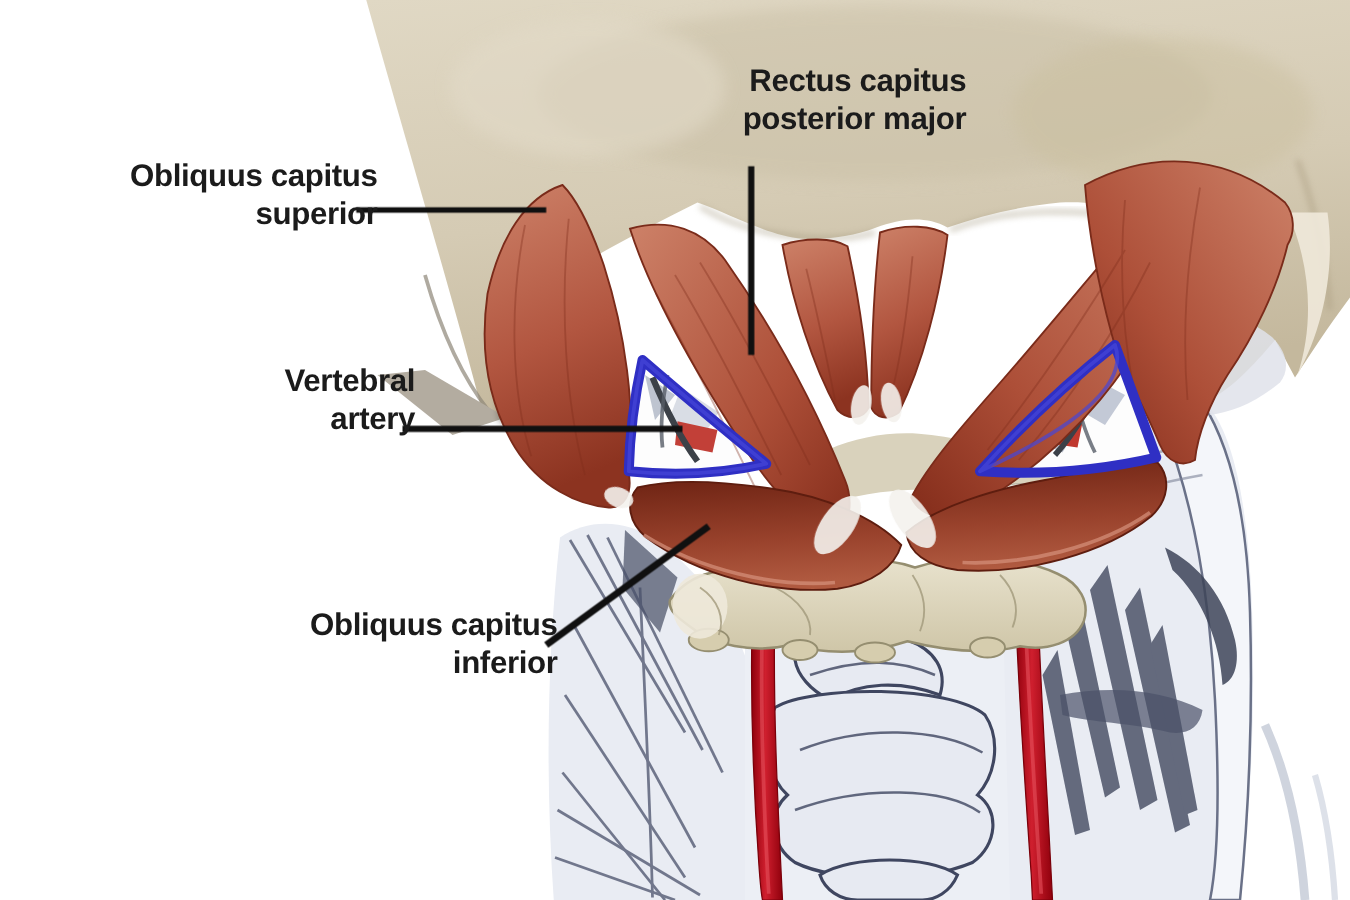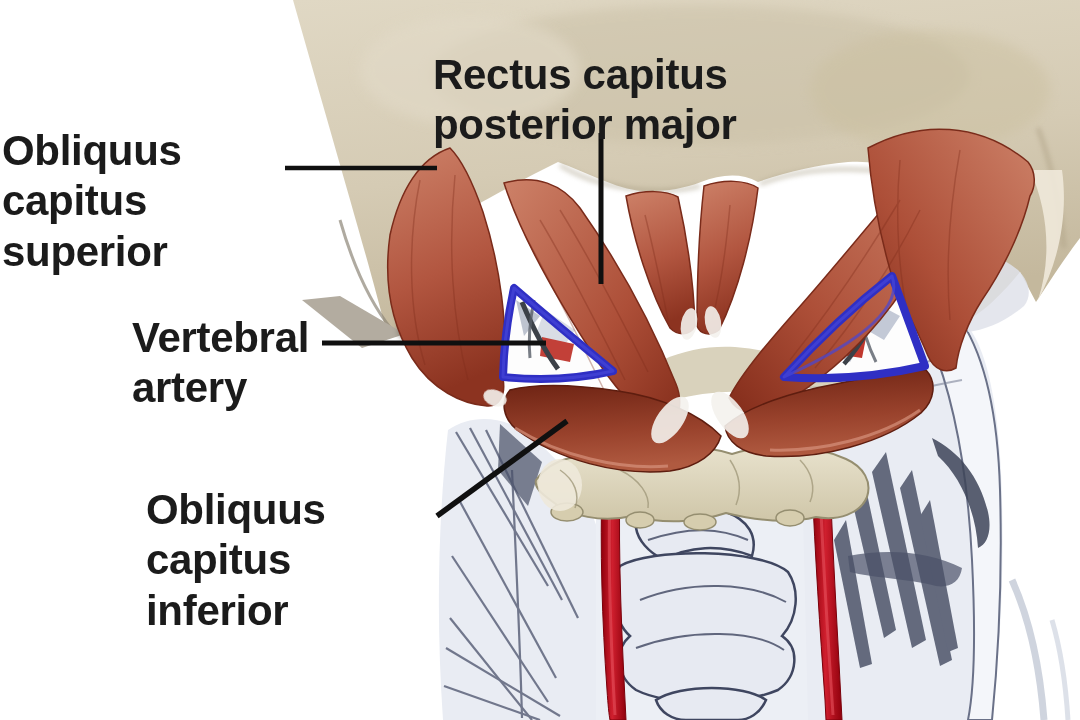--- a/index.html
+++ b/index.html
@@ -6,31 +6,31 @@
   body{
     width:1080px;height:720px;position:relative;overflow:hidden;
     background:#ffffff;
     font-family:"Liberation Sans", sans-serif;
   }
   #stage{position:absolute;inset:0;}
   svg{display:block;}
   .anat-label{
     position:absolute;
     font-weight:700;
-    font-size:42px;
+    font-size:25px;
     line-height:1.2;
     color:#1b1b1b;
-    text-align:left;
+    text-align:right;
     white-space:pre-line;
     letter-spacing:-0.3px;
     user-select:none;
   }
   #label-rectus   {left:433px; top:50px;  width:340px;}
   #label-obl-sup  {left:2px;   top:126px; width:300px;}
-  #label-vertebral{left:132px; top:313px; width:200px;}
+  #label-vertebral{left:132px; top:290px; width:200px;}
   #label-obl-inf  {left:146px; top:485px; width:300px;}
 </style>
 </head>
 <body>
 
 <div id="stage">
 <svg width="1080" height="720" viewBox="0 0 1080 720">
   <defs>
     <linearGradient id="gSkull" x1="0" y1="0" x2="0.25" y2="1">
       <stop offset="0" stop-color="#e0d8c4"></stop>

